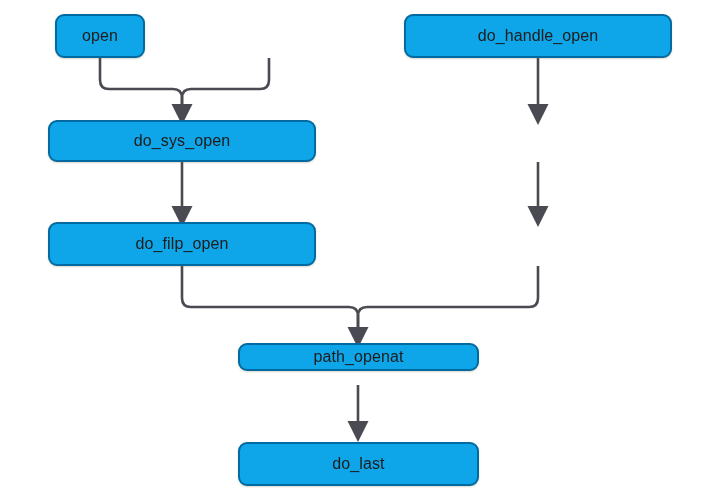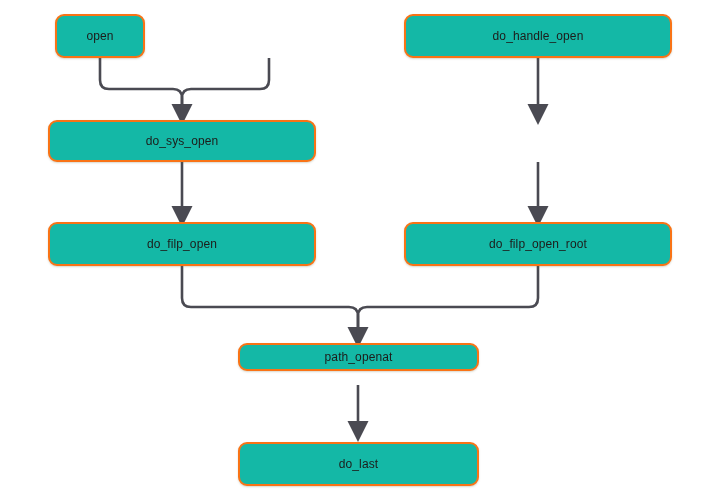--- a/index.html
+++ b/index.html
@@ -20,28 +20,28 @@
     position: absolute;
     left: 0;
     top: 0;
     width: 711px;
     height: 500px;
     pointer-events: none;
   }
   .node {
     position: absolute;
     box-sizing: border-box;
-    background: #14b8a6;
-    border: 2px solid #f97316;
+    background: #0ea5e9;
+    border: 2px solid #0369a1;
     border-radius: 9px;
     display: flex;
     align-items: center;
     justify-content: center;
     color: #1d1c1a;
-    font-size: 12px;
+    font-size: 16px;
     letter-spacing: 0.1px;
     white-space: nowrap;
     box-shadow: 0 1px 2px rgba(120,110,70,0.28);
   }
   .node-label {
     display: block;
     line-height: 1;
     padding-bottom: 1px;
   }
 </style>
@@ -88,23 +88,20 @@
 
   <div class="node" style="left:48px; top:120px; width:268px; height:42px;">
     <span class="node-label">do_sys_open</span>
   </div>
 
 
   <div class="node" style="left:48px; top:222px; width:268px; height:44px;">
     <span class="node-label">do_filp_open</span>
   </div>
 
-  <div class="node" style="left:404px; top:222px; width:268px; height:44px;">
-    <span class="node-label">do_filp_open_root</span>
-  </div>
 
   <div class="node" style="left:238px; top:343px; width:241px; height:28px;">
     <span class="node-label">path_openat</span>
   </div>
 
   <div class="node" style="left:238px; top:442px; width:241px; height:44px;">
     <span class="node-label">do_last</span>
   </div>
 
 </div>

